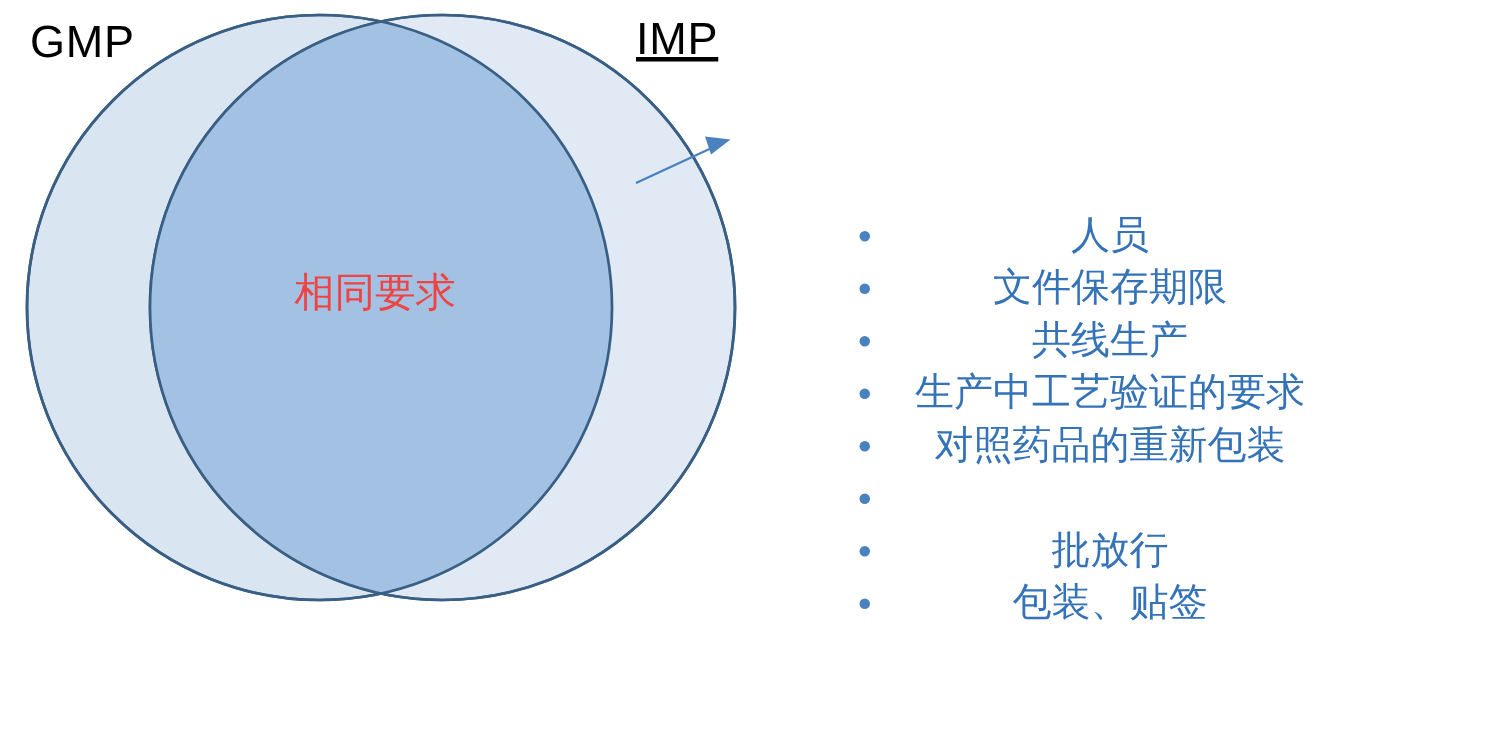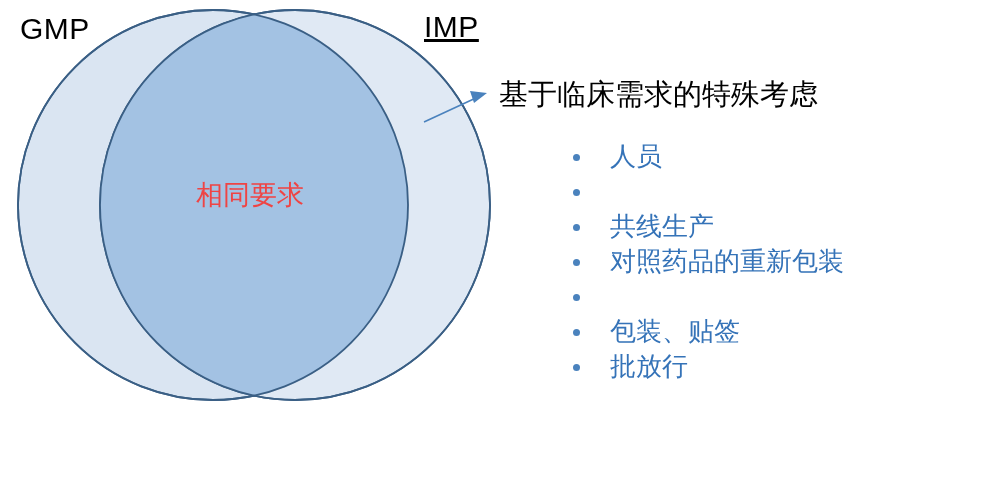--- a/index.html
+++ b/index.html
@@ -71,20 +71,21 @@
     list-style: none;
   }
   #bullet-list li {
     position: relative;
     height: 35px;
     line-height: 35px;
     padding-left: 42px;
     color: #3573b8;
     font-size: 26px;
     white-space: nowrap;
+    text-align: center;
   }
   #bullet-list li .bullet-dot {
     position: absolute;
     left: 5px;
     top: 50%;
     width: 7px;
     height: 7px;
     margin-top: -3px;
     border-radius: 50%;
     background: #4a82bd;
@@ -118,44 +119,48 @@
       <polygon points="487,93 470,91 474,103" fill="#4a82bd"></polygon>
     </g>
   </svg>
 
   <div class="venn-label" id="label-gmp">GMP</div>
 
   <div class="venn-label" id="label-imp">IMP</div>
 
   <div id="center-text">相同要求</div>
 
-  <div id="callout-heading">基于临床需求的特殊考虑</div>
 
   <ul id="bullet-list">
     <li>
       <span class="bullet-dot"></span>
       <span>人员</span>
     </li>
     <li>
       <span class="bullet-dot"></span>
+      <span>文件保存期限</span>
     </li>
     <li>
       <span class="bullet-dot"></span>
       <span>共线生产</span>
+    </li>
+    <li>
+      <span class="bullet-dot"></span>
+      <span>生产中工艺验证的要求</span>
     </li>
     <li>
       <span class="bullet-dot"></span>
       <span>对照药品的重新包装</span>
     </li>
     <li>
       <span class="bullet-dot"></span>
     </li>
     <li>
       <span class="bullet-dot"></span>
-      <span>包装、贴签</span>
+      <span>批放行</span>
     </li>
     <li>
       <span class="bullet-dot"></span>
-      <span>批放行</span>
+      <span>包装、贴签</span>
     </li>
   </ul>
 
 </div>
 
 </body></html>

